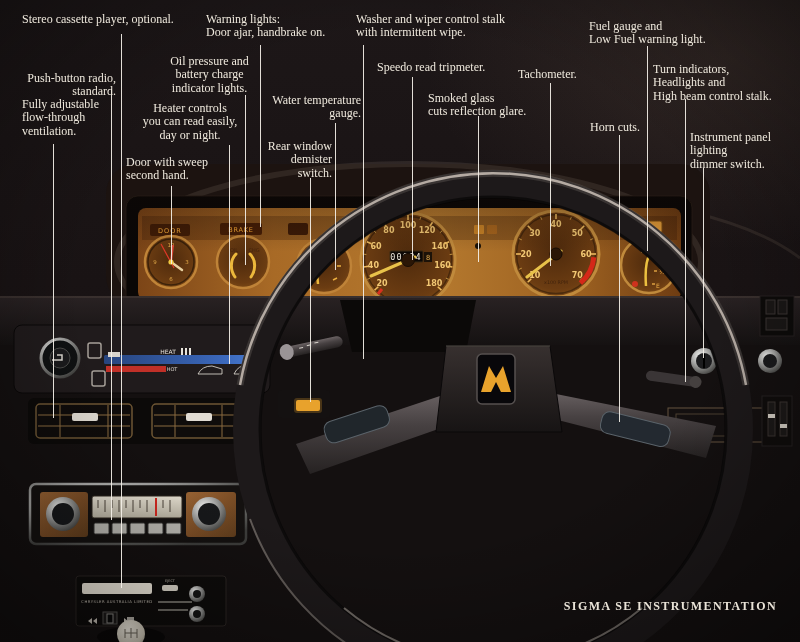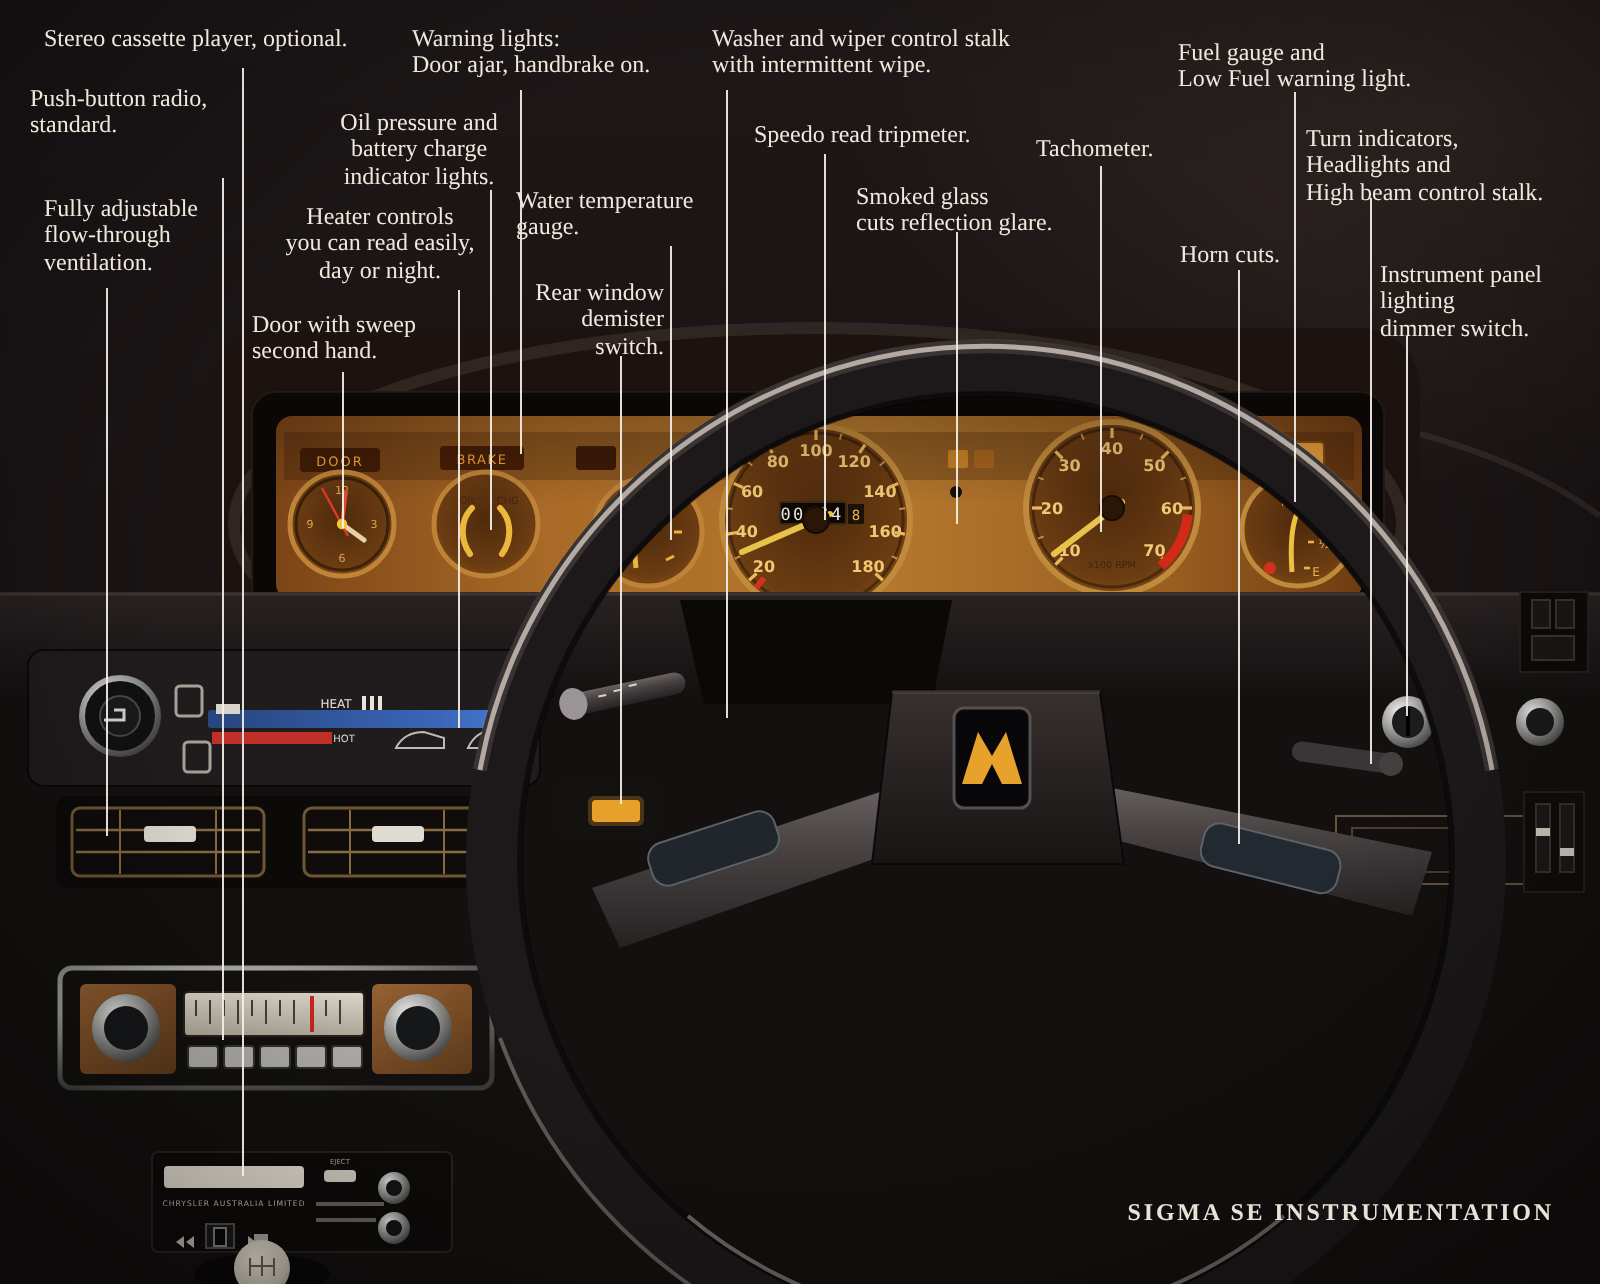--- a/index.html
+++ b/index.html
@@ -403,36 +403,36 @@
 <div class="cline" style="left:363px;top:45px;height:314px"></div>
 <div class="cline" style="left:412px;top:77px;height:183px"></div>
 <div class="cline" style="left:478px;top:116px;height:146px"></div>
 <div class="cline" style="left:550px;top:83px;height:183px"></div>
 <div class="cline" style="left:647px;top:46px;height:205px"></div>
 <div class="cline" style="left:685px;top:99px;height:283px"></div>
 <div class="cline" style="left:619px;top:135px;height:287px"></div>
 <div class="cline" style="left:703px;top:168px;height:190px"></div>
 
 <div class="callout" style="left:22px;top:13px;width:220px">Stereo cassette player, optional.</div>
-<div class="callout" style="left:15px;top:43px;width:101px;text-align:left">Push-button radio,
+<div class="callout" style="left:15px;top:72px;width:101px;text-align:right">Push-button radio,
 standard.</div>
 <div class="callout" style="left:22px;top:98px;width:110px">Fully adjustable
 flow-through
 ventilation.</div>
 <div class="callout" style="left:206px;top:13px;width:160px">Warning lights:
 Door ajar, handbrake on.</div>
 <div class="callout" style="left:163px;top:55px;width:93px;text-align:center">Oil pressure and
 battery charge
 indicator lights.</div>
 <div class="callout" style="left:138px;top:102px;width:104px;text-align:center">Heater controls
 you can read easily,
 day or night.</div>
 <div class="callout" style="left:126px;top:156px;width:110px">Door with sweep
 second hand.</div>
-<div class="callout" style="left:258px;top:94px;width:103px;text-align:left">Water temperature
+<div class="callout" style="left:258px;top:94px;width:103px;text-align:right">Water temperature
 gauge.</div>
 <div class="callout" style="left:250px;top:140px;width:82px;text-align:right">Rear window
 demister
 switch.</div>
 <div class="callout" style="left:356px;top:13px;width:170px">Washer and wiper control stalk
 with intermittent wipe.</div>
 <div class="callout" style="left:377px;top:61px;width:140px">Speedo read tripmeter.</div>
 <div class="callout" style="left:428px;top:92px;width:130px">Smoked glass
 cuts reflection glare.</div>
 <div class="callout" style="left:518px;top:68px;width:90px">Tachometer.</div>

